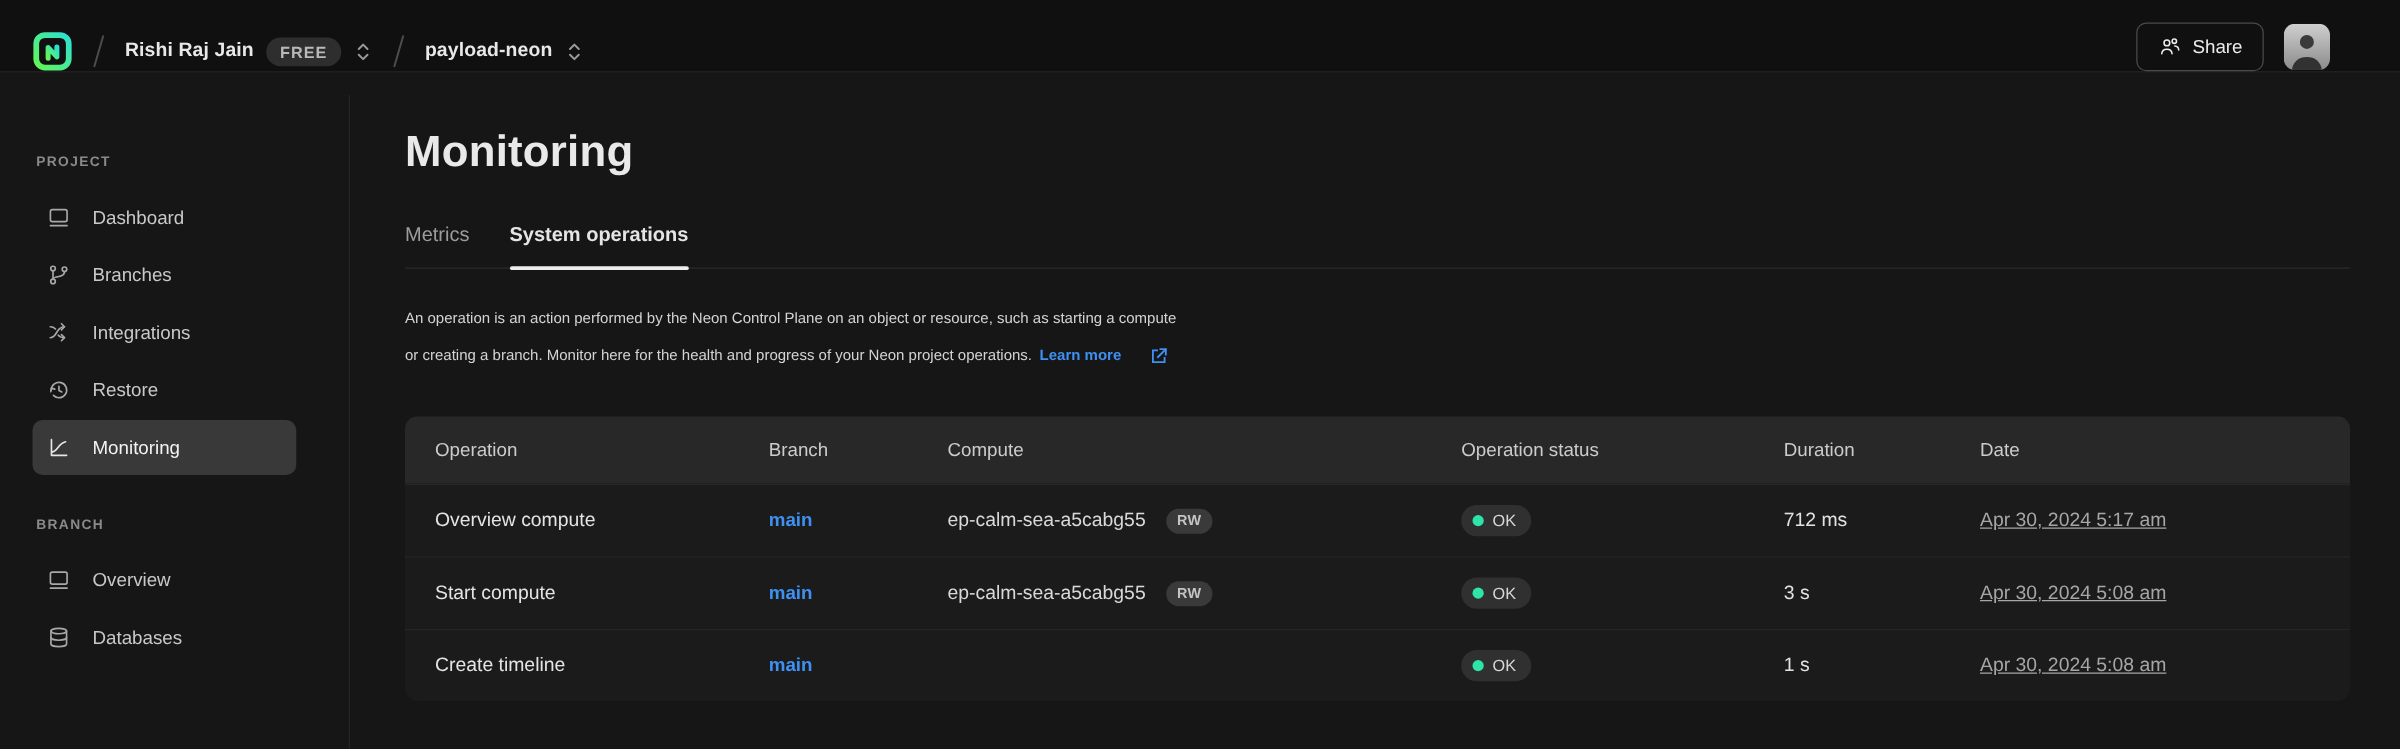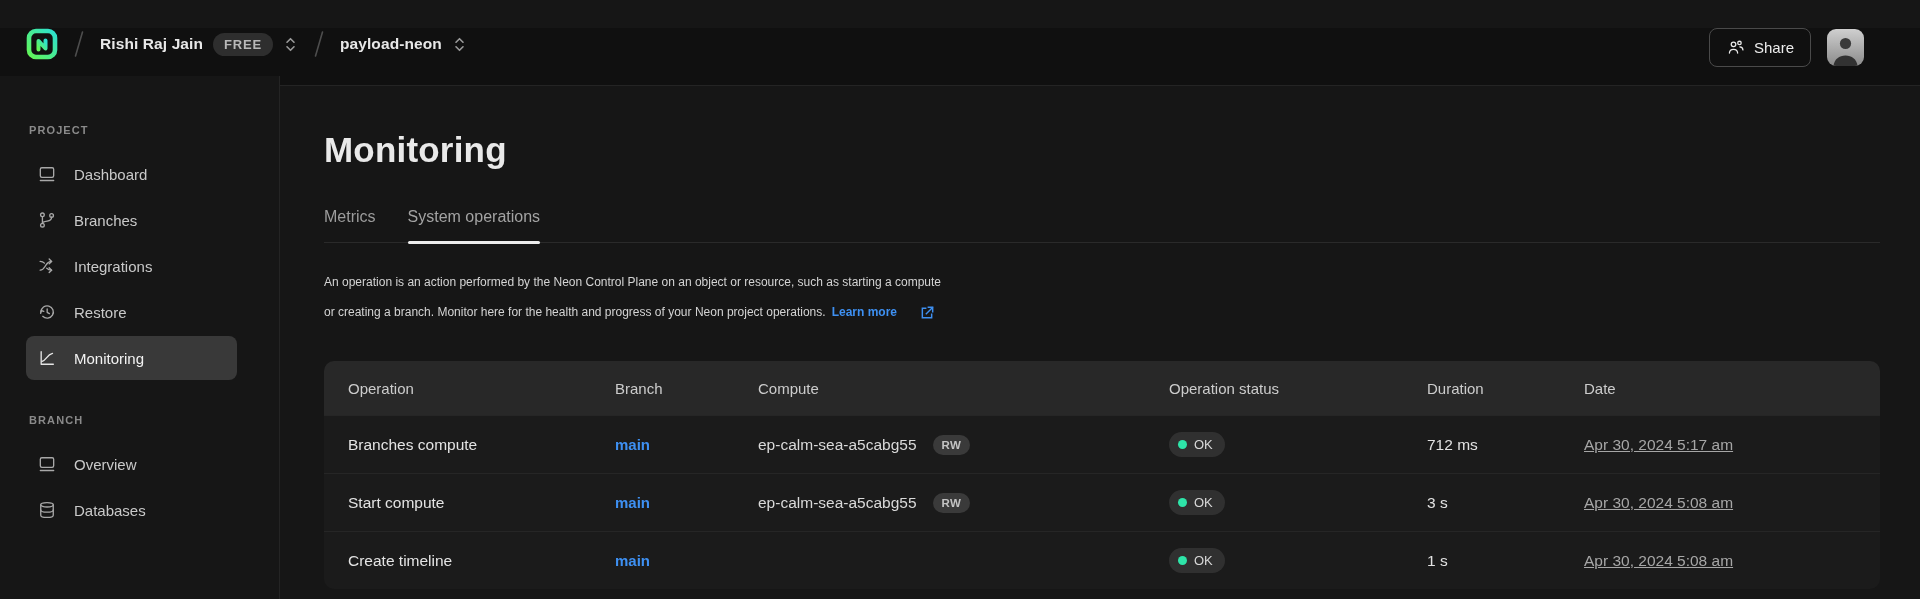--- a/index.html
+++ b/index.html
@@ -6,21 +6,21 @@
   html,body { width:1920px; height:599px; overflow:hidden; }
   body {
     background:#161616;
     font-family:"Liberation Sans", sans-serif;
     color:#d6d6d6;
     -webkit-font-smoothing:antialiased;
   }
   
   .topbar {
     height:58px; background:#101010; border-bottom:1px solid #242424;
-    display:flex; align-items:flex-start; padding:0 56px 0 26px;margin-top:28px;
+    display:flex; align-items:flex-end; padding:0 56px 0 26px;
   }
   .topbar .left { display:flex; align-items:center; gap:14px; flex:1; }
   .logo { width:32px; height:32px; display:flex; align-items:center; cursor:pointer; }
   .crumb-sep { display:flex; align-items:center; }
   .crumb { display:flex; align-items:center; gap:10px; cursor:pointer; }
   .crumb-name { font-size:15.5px; font-weight:700; color:#e8e8e8; letter-spacing:.1px; }
   .plan-badge {
     background:#2e2e2e; color:#b9b9b9; font-size:13px; font-weight:700;
     letter-spacing:.8px; padding:4px 11px; border-radius:999px;
   }
@@ -51,21 +51,21 @@
     font-size:15px; color:#c9c9c9;
   }
   .side-item .icn { width:20px; height:20px; color:#a8a8a8; display:flex; }
   .side-item.active { background:#393939; color:#f2f2f2; font-weight:500; }
   .side-item.active .icn { color:#e6e6e6; }
   
   .main { margin-left:280px; padding:44px 40px 0 44px; }
   .page-title { font-size:35px; font-weight:700; color:#e9e9e9; letter-spacing:.2px; }
   .tabs { display:flex; gap:32px; margin-top:38px; border-bottom:1px solid #2a2a2a; width:1556px; }
   .tab { position:relative; padding-bottom:16px; font-size:16px; color:#9c9c9c; cursor:pointer; }
-  .tab.active { color:#a3a3a3; font-weight:400; }
+  .tab.active { color:#e5e5e5; font-weight:700; }
   .tab.active::after {
     content:""; position:absolute; left:0; right:0; bottom:-2px; height:3px;
     background:#ededed; border-radius:2px;
   }
   .desc { margin-top:24px; font-size:12px; line-height:30px; color:#d4d4d4; }
   .learn-more {
     color:#3e90f2; font-weight:700; text-decoration:none; cursor:pointer;
     display:inline-flex; align-items:center; gap:22px; margin-left:6px;
   }
   .learn-more svg { margin-top:1px; }
@@ -275,21 +275,21 @@
     <div class="grid thead" id="thead">
         <div class="th">Operation</div>
         <div class="th">Branch</div>
         <div class="th">Compute</div>
         <div class="th">Operation status</div>
         <div class="th">Duration</div>
         <div class="th">Date</div>
       </div>
     <div id="tbody">
         <div class="grid tr">
-          <div class="td">Branches compute</div>
+          <div class="td">Overview compute</div>
           <div><span class="branch-link">main</span></div>
           <div class="td compute">
             <span>ep-calm-sea-a5cabg55</span>
             <span class="rw-badge">RW</span>
           </div>
           <div><span class="status-pill">
               <span class="status-dot"></span>
               <span class="status-text">OK</span>
             </span></div>
           <div class="td duration">712 ms</div>

